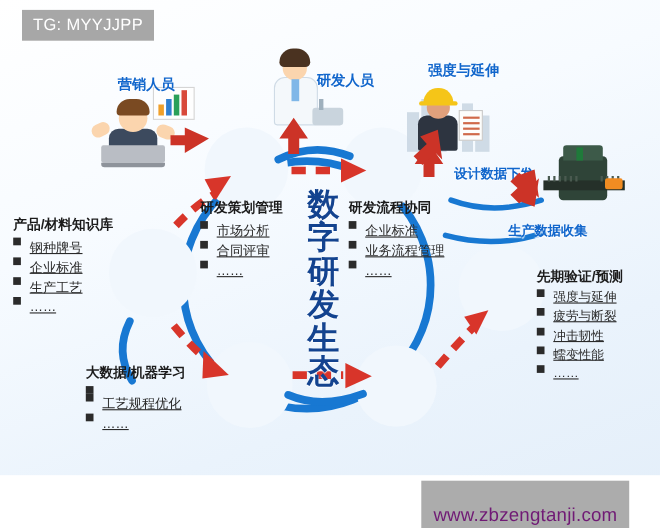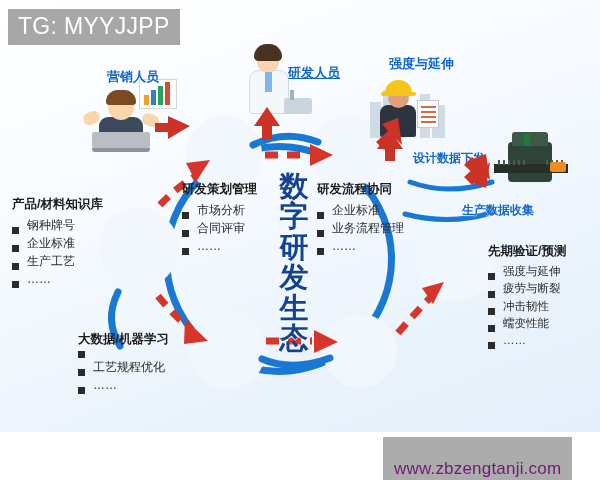--- a/index.html
+++ b/index.html
@@ -9,23 +9,23 @@
     overflow: hidden;
   }
   #stage {
     position: relative;
     width: 600px; height: 480px;
     background: linear-gradient(160deg,#ffffff 0%,#f7fbff 35%,#eaf3fc 70%,#e3eef9 100%);
   }
 
   
   .tg-bar {
-    position: absolute; left: 8px; top: 9px;
+    position: absolute; left: 20px; top: 9px;
     background: #a7a7a7; color: #ffffff;
-    font-size: 23px; line-height: 1;
+    font-size: 15px; line-height: 1;
     padding: 6px 10px 7px 10px;
     letter-spacing: .3px;
     z-index: 60;
   }
 
   
   .ring {
     position: absolute;
     left: 163px; top: 143px;
     width: 232px; height: 232px;
@@ -71,21 +71,21 @@
   
   .block { position: absolute; z-index: 22; }
   .block .b-title {
     font-size: 12.5px; font-weight: bold; color: #1b1b1b;
     margin-bottom: 3px; white-space: nowrap;
   }
   .block ul { list-style: none; }
   .block li {
     font-size: 12px; color: #2a2a2a;
     line-height: 1.5; white-space: nowrap;
-    display: flex; align-items: flex-end;
+    display: flex; align-items: flex-start; text-decoration: underline;
   }
   .block li .bullet {
     display: inline-block;
     width: 7px; height: 7px;
     background: #2b2b2b;
     margin-right: 8px;
     flex: 0 0 auto;
   }
   .block.small li { font-size: 11.5px; }
 
@@ -99,21 +99,21 @@
   .b-sim li.latin { font-family: "Liberation Sans", sans-serif; }
 
   
   .role-label {
     position: absolute; z-index: 30;
     font-size: 13px; font-weight: bold; color: #1166cc;
     white-space: nowrap;
     text-shadow: 0 1px 1px rgba(255,255,255,.85);
   }
   .rl-marketing { left: 107px; top: 68px; }
-  .rl-rd        { left: 288px; top: 64px; text-decoration: underline; }
+  .rl-rd        { left: 288px; top: 64px; }
   .rl-tech      { left: 389px; top: 55px; }
   .rl-send      { left: 413px; top: 150px; font-size: 12px; }
   .rl-collect   { left: 462px; top: 202px; font-size: 12px; }
 
   
   .art { position: absolute; z-index: 26; }
 
   
   .mk-chart {
     position:absolute; left: 139px; top: 79px; width: 38px; height: 30px;

